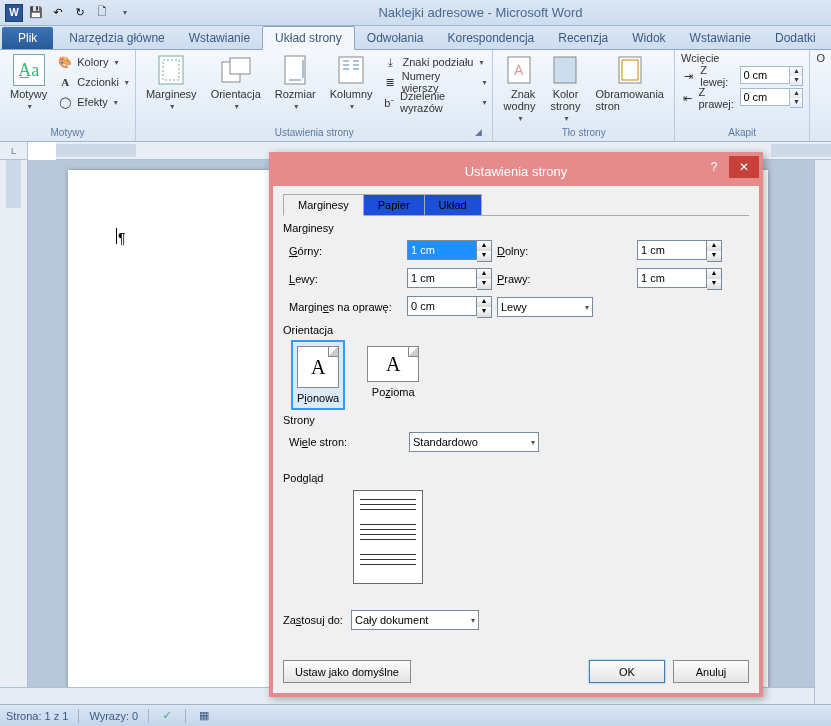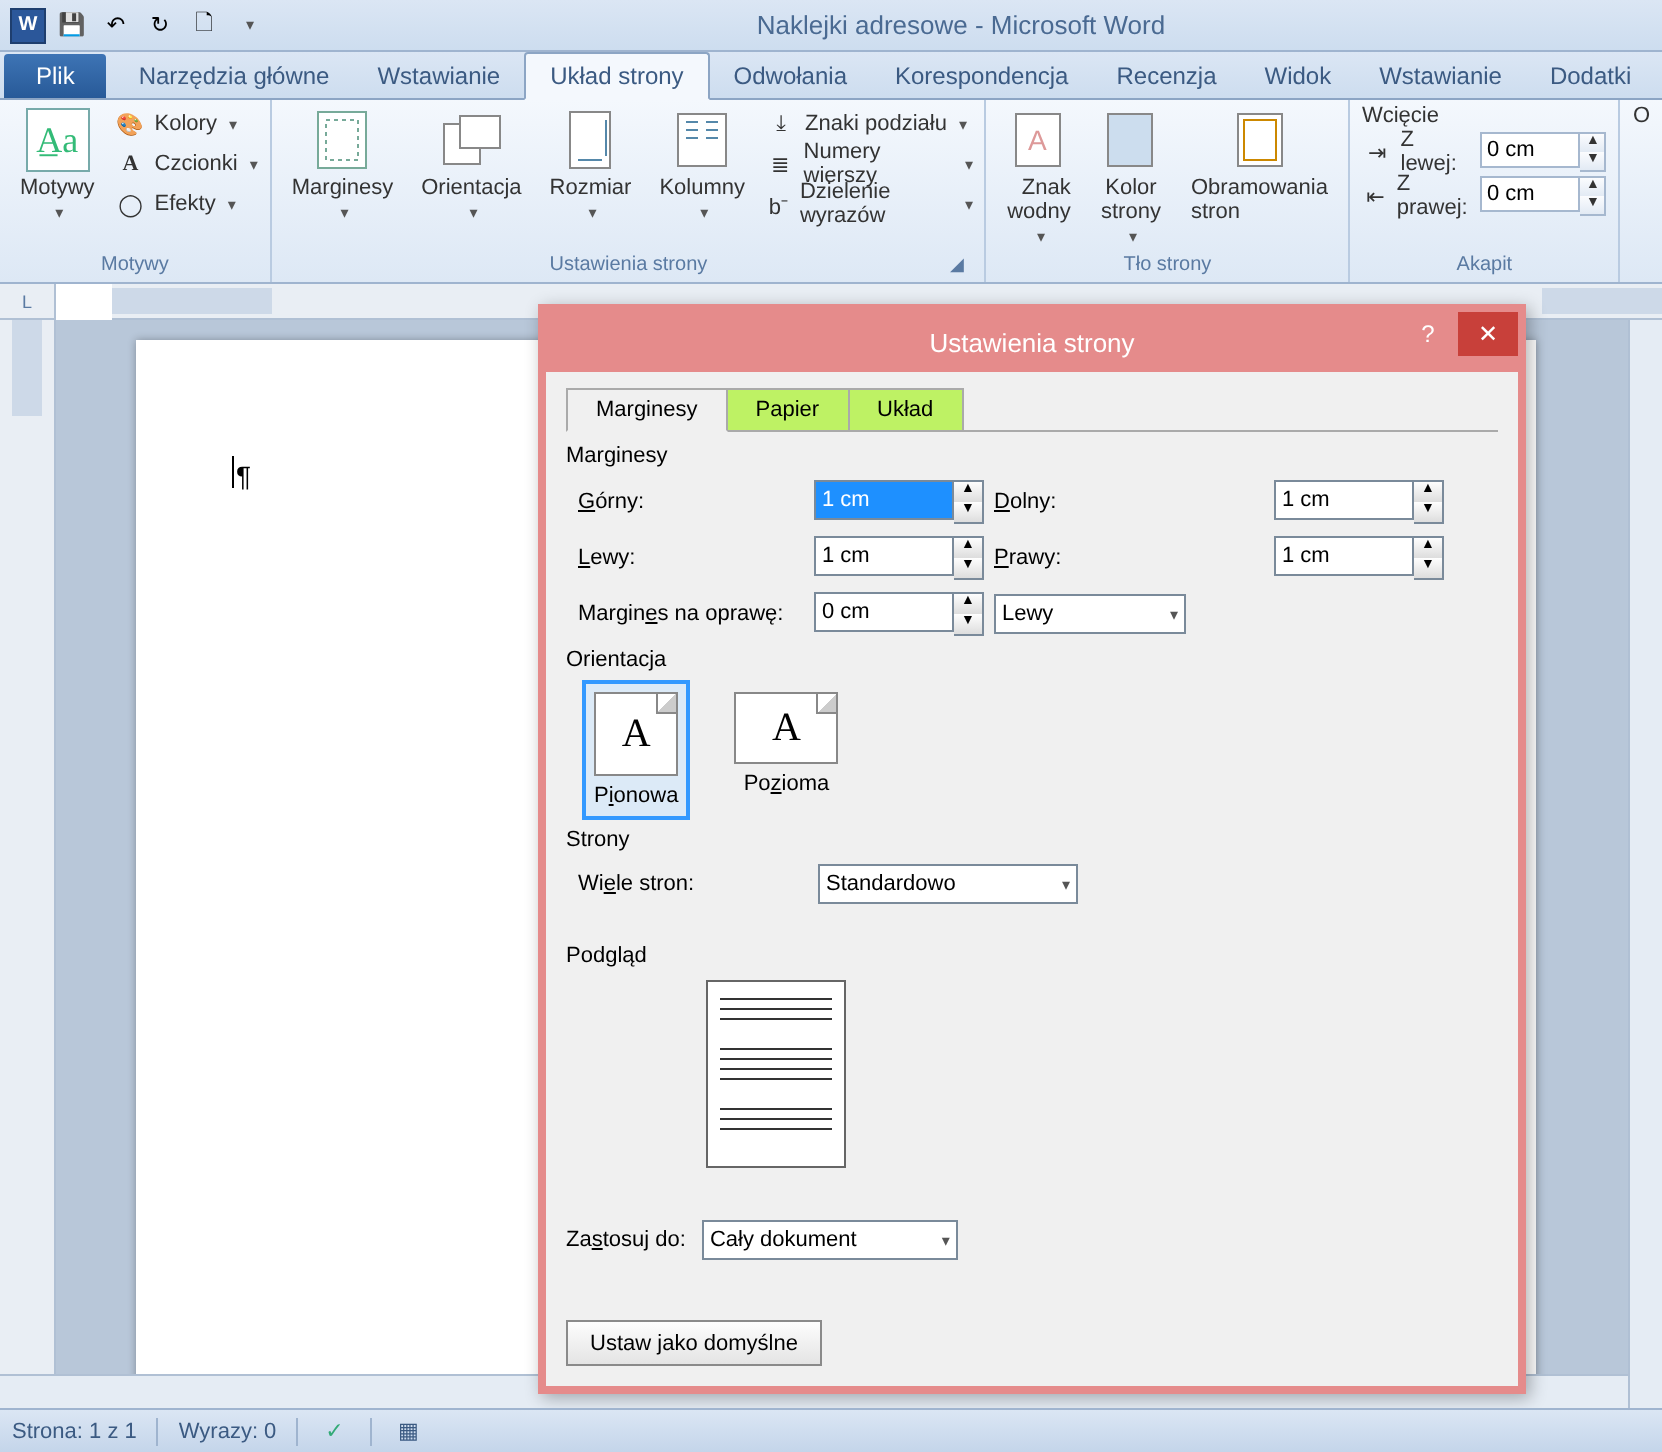--- a/index.html
+++ b/index.html
@@ -49,21 +49,21 @@
 
 .dlg { position: absolute; left: 269px; top: 152px; width: 494px; height: 545px; background: #e58b8b; padding: 4px; box-shadow: 2px 2px 8px rgba(0,0,0,.3); }
 .dlg-titlebar { height: 30px; display: flex; align-items: center; justify-content: center; position: relative; color: #fff; font-size: 13px; }
 .dlg-titlebar .winbtns { position: absolute; right: 0; top: 0; display: flex; }
 .winbtn { width: 30px; height: 22px; display: flex; align-items: center; justify-content: center; color: #fff; font-size: 12px; }
 .winbtn.close { background: #c8403a; }
 .winbtn.help { }
 .dlg-body { background: #f0f0f0; height: calc(100% - 30px); padding: 8px 10px 10px; position: relative; }
 
 .tabs { display: flex; border-bottom: 1px solid #aaa; margin-bottom: 6px; }
-.tab { padding: 4px 14px; border: 1px solid #aaa; border-bottom: none; background: #bef264; font-size: 11px; margin-right: -1px; position: relative; }
+.tab { padding: 4px 14px; border: 1px solid #aaa; border-bottom: none; background: #1d4ed8; font-size: 11px; margin-right: -1px; position: relative; }
 .tab.active { background: #f0f0f0; border-bottom: 1px solid #f0f0f0; margin-bottom: -1px; z-index: 1; }
 
 .section-label { font-size: 11px; margin: 6px 0 6px 0; }
 .form-grid { display: grid; grid-template-columns: 118px 90px 140px 90px; row-gap: 6px; align-items: center; margin-left: 6px; }
 .form-grid label { font-size: 11px; }
 .txt { width: 70px; height: 20px; border: 1px solid #7a8a9a; background: #fff; font-size: 11px; padding: 0 3px; }
 .txt.sel { background: #1e90ff; color: #fff; }
 .spin2 { display: flex; }
 .spin2 .sb { display: flex; flex-direction: column; border: 1px solid #7a8a9a; border-left: none; }
 .spin2 .su,.spin2 .sd { width: 14px; height: 10px; background: linear-gradient(#fefefe,#ddd); font-size: 7px; text-align: center; line-height: 8px; }
@@ -440,20 +440,28 @@
       <label>Za<u>s</u>tosuj do:</label>
       <div class="sel-box" style="width:128px">
           <span>Cały dokument</span>
           <span class="dd-caret">▾</span>
         </div>
     </div>
 
     <div class="btn-default">
         <span>Ustaw jako domyślne</span>
       </div>
+    <div class="dlg-buttons">
+      <div class="btn ok">
+          <span>OK</span>
+        </div>
+      <div class="btn">
+          <span>Anuluj</span>
+        </div>
+    </div>
   </div>
 </div>
 
 <div class="statusbar">
   <span>Strona: 1 z 1</span>
   <div class="sb-sep"></div>
   <span>Wyrazy: 0</span>
   <div class="sb-sep"></div>
   <span class="tiny-icon" style="color:#3a7">✓</span>
   <div class="sb-sep"></div>

